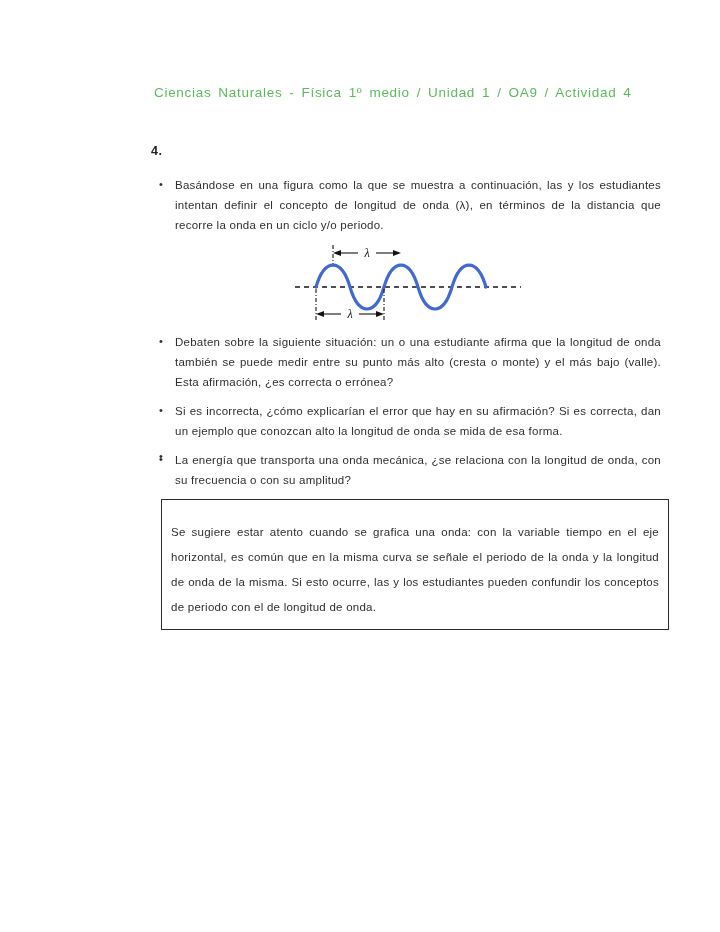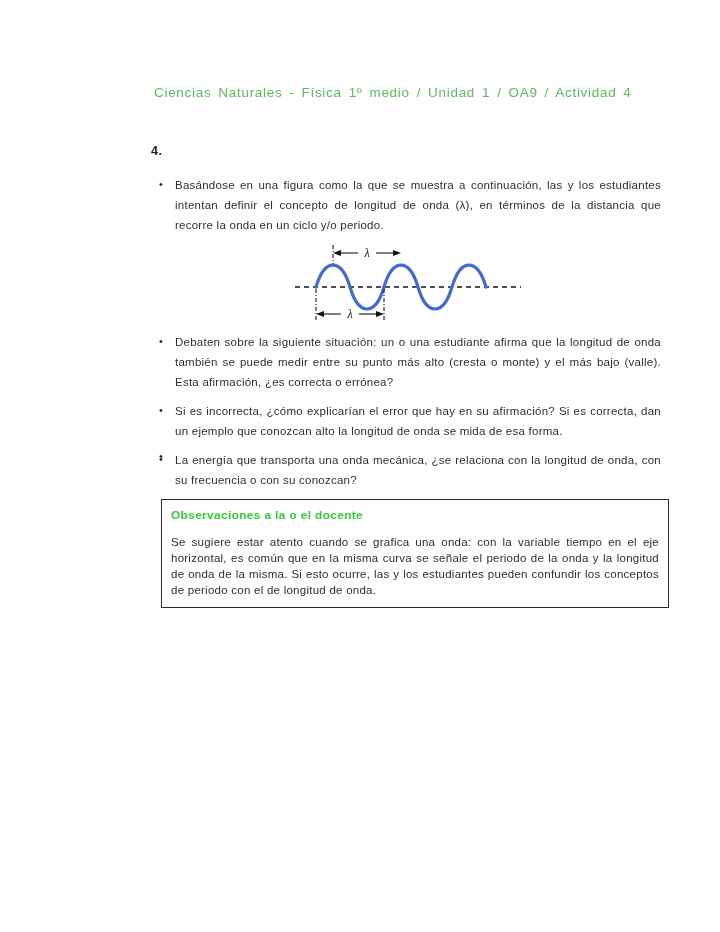--- a/index.html
+++ b/index.html
@@ -67,21 +67,21 @@
   .note-title {
     color: #33cc33;
     font-weight: bold;
     font-size: 11.8px;
     letter-spacing: 0.4px;
   }
   .note-body {
     margin-top: 12px;
     text-align: justify;
     font-size: 11.5px;
-    line-height: 16px;
+    line-height: 25px;
     letter-spacing: 0.25px;
   }
   .lambda-text {
     font-family: "Liberation Serif", "DejaVu Serif", serif;
     font-style: italic;
     font-size: 12px;
     fill: #111111;
   }
 </style>
 </head>
@@ -143,21 +143,20 @@
     <span class="marker">•</span>
     <span>Si es incorrecta, ¿cómo explicarían el error que hay en su afirmación? Si es correcta, dan un ejemplo que conozcan alto la longitud de onda se mida de esa forma.</span>
   </div>
 
   <div class="para" id="b4">
     <span class="marker">•</span>
   </div>
 
   <div class="para" id="b5">
     <span class="marker">•</span>
-    <span>La energía que transporta una onda mecánica, ¿se relaciona con la longitud de onda, con su frecuencia o con su conozcan?</span>
+    <span>La energía que transporta una onda mecánica, ¿se relaciona con la longitud de onda, con su frecuencia o con su amplitud?</span>
   </div>
 
   <div class="note-box">
-    <div class="note-title">Observaciones a la o el docente</div>
     <div class="note-body">Se sugiere estar atento cuando se grafica una onda: con la variable tiempo en el eje horizontal, es común que en la misma curva se señale el periodo de la onda y la longitud de onda de la misma. Si esto ocurre, las y los estudiantes pueden confundir los conceptos de periodo con el de longitud de onda.</div>
   </div>
 
 </div>
 
 </body></html>

